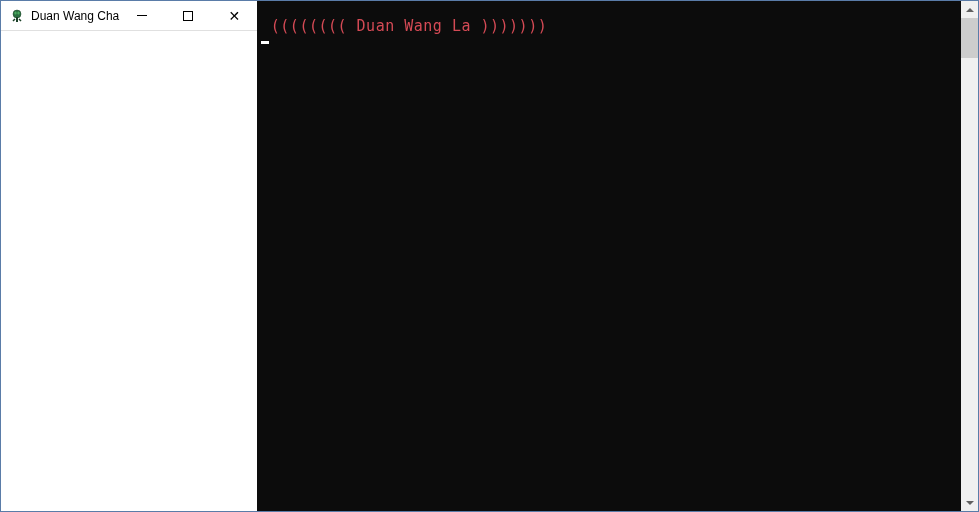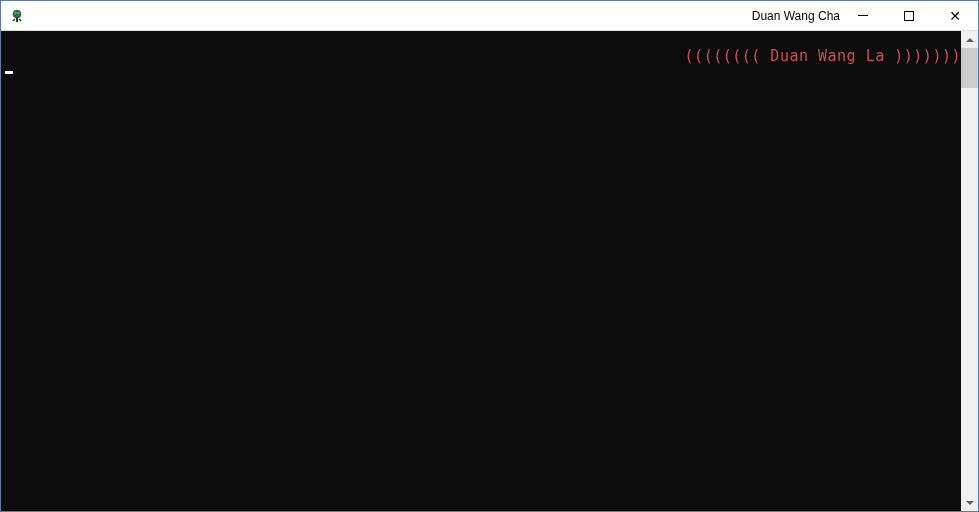--- a/index.html
+++ b/index.html
@@ -12,22 +12,21 @@
       height: 512px;
       background: #ffffff;
       font-family: 'Segoe UI', Tahoma, sans-serif;
       overflow: hidden;
       border: 1px solid #5a7ca8;
     }
     .window {
       width: 100%;
       height: 100%;
       display: flex;
-      flex-direction: column;
-      text-align: right;
+      flex-direction: row;
     }
     .titlebar {
       height: 30px;
       background: #ffffff;
       display: flex;
       align-items: center;
       border-bottom: 1px solid #e0e0e0;
     }
     .app-icon {
       width: 16px;

